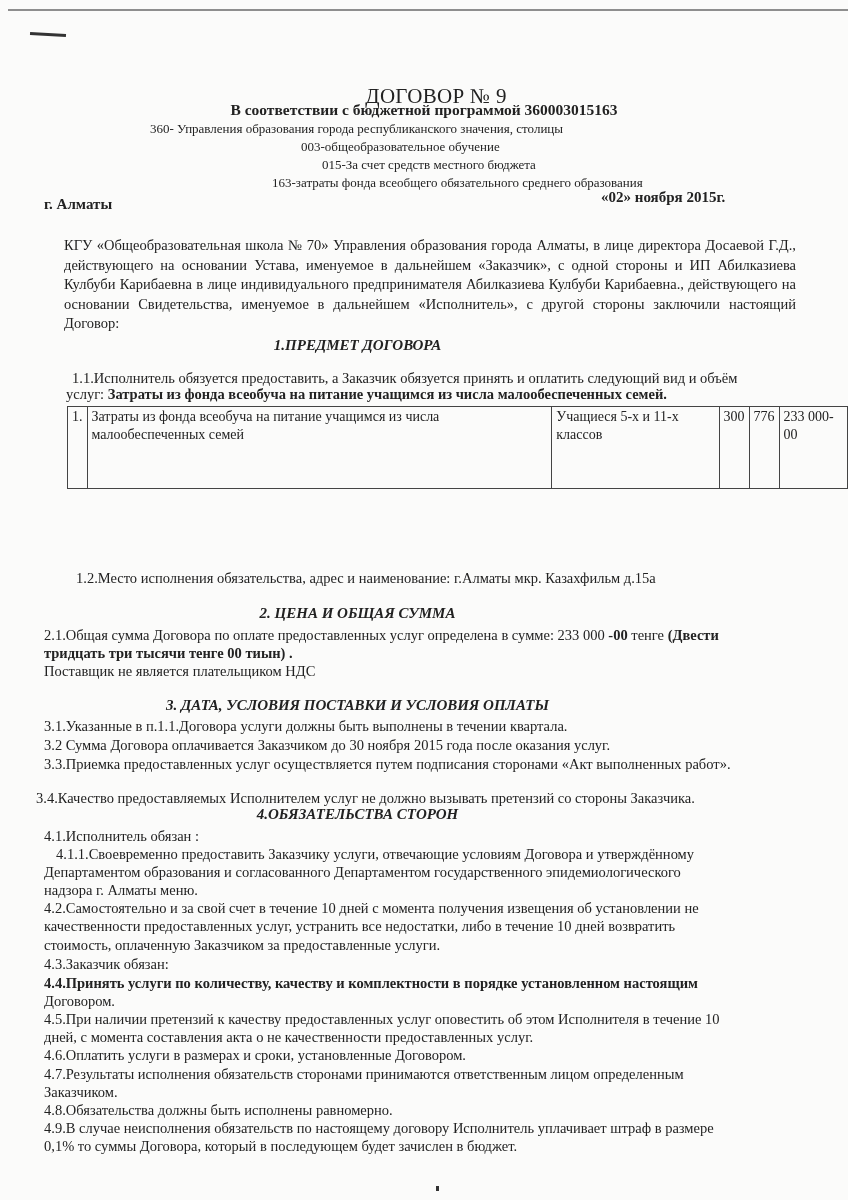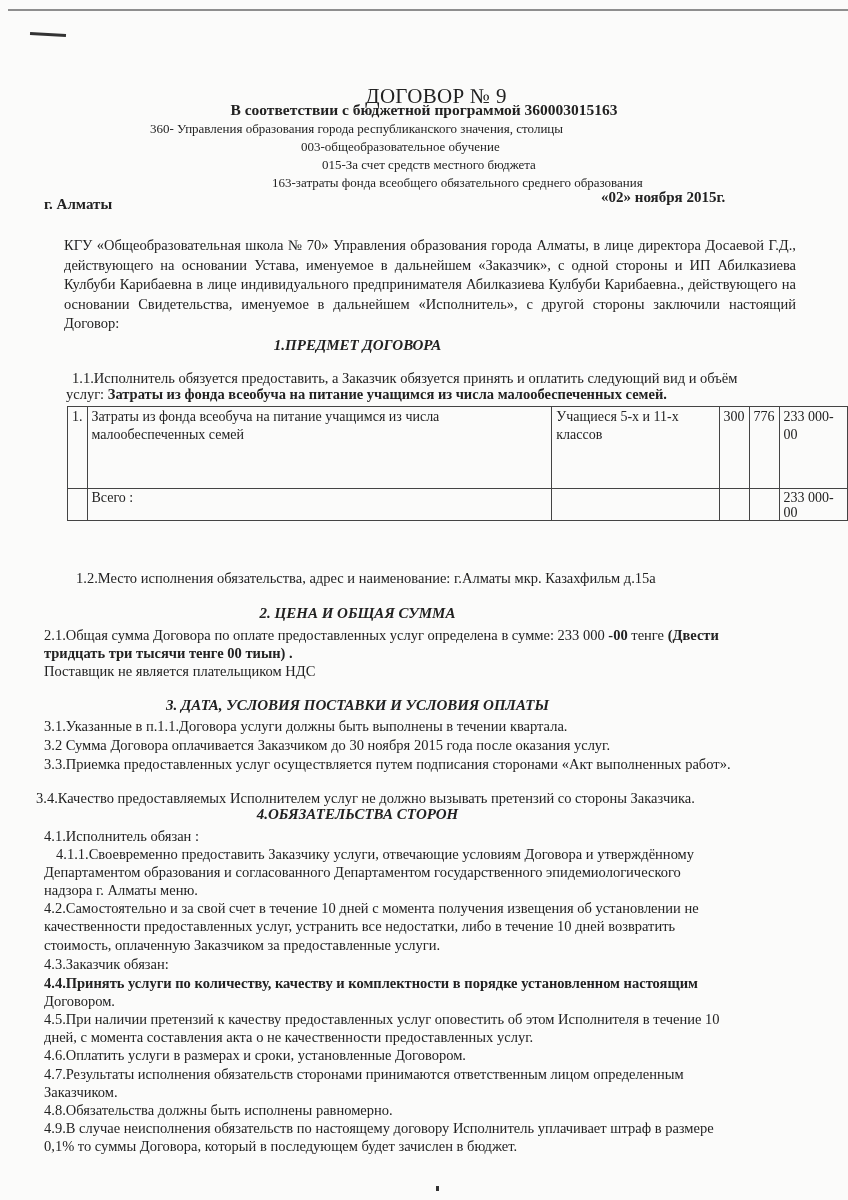--- a/index.html
+++ b/index.html
@@ -53,28 +53,20 @@
 <table class="services">
   <tbody>
   <tr class="data">
     <td>1.</td>
     <td>Затраты из фонда всеобуча на питание учащимся  из числа малообеспеченных семей</td>
     <td>Учащиеся 5-х и 11-х классов</td>
     <td>300</td>
     <td>776</td>
     <td>233 000-00</td>
   </tr>
-  <tr class="total">
-    <td></td>
-    <td>Всего :</td>
-    <td></td>
-    <td></td>
-    <td></td>
-    <td>233 000-00</td>
-  </tr>
 </tbody>
   </table>
 
 <div class="line" style="left:76px;top:570px;">1.2.Место исполнения обязательства, адрес и наименование: г.Алматы  мкр. Казахфильм д.15а</div>
 
 <div class="section-h" style="top:605px;">2.  ЦЕНА И ОБЩАЯ СУММА</div>
 <div class="line" style="left:44px;top:627px;"><span>2.1.Общая сумма Договора по оплате предоставленных услуг определена в сумме: 233 000 </span><span class="b">-00</span><span> тенге  </span><span class="b">(Двести</span></div>
 <div class="line b" style="left:44px;top:645px;">тридцать три тысячи  тенге  00 тиын) .</div>
 <div class="line" style="left:44px;top:663px;">Поставщик не является плательщиком НДС</div>
 

